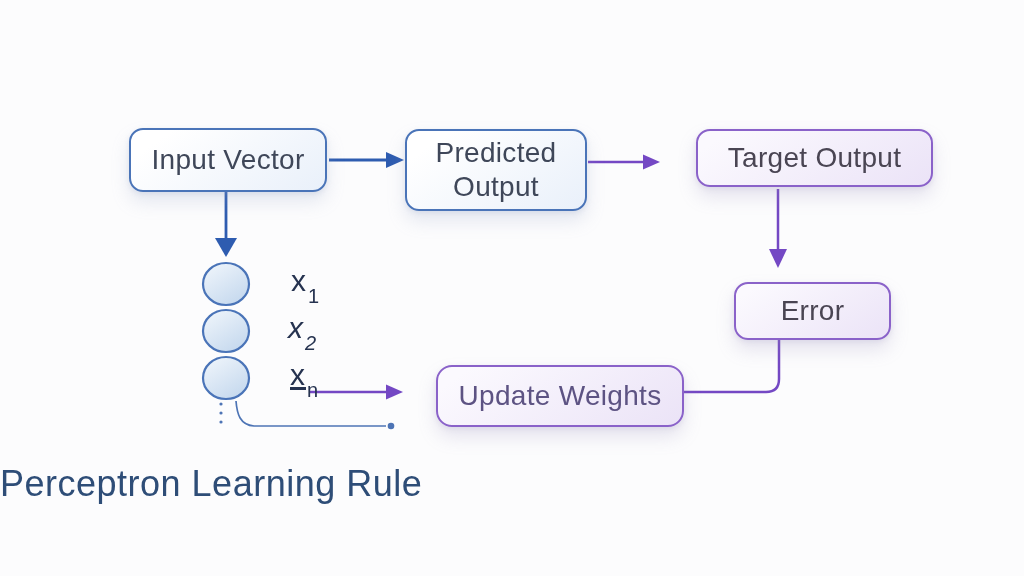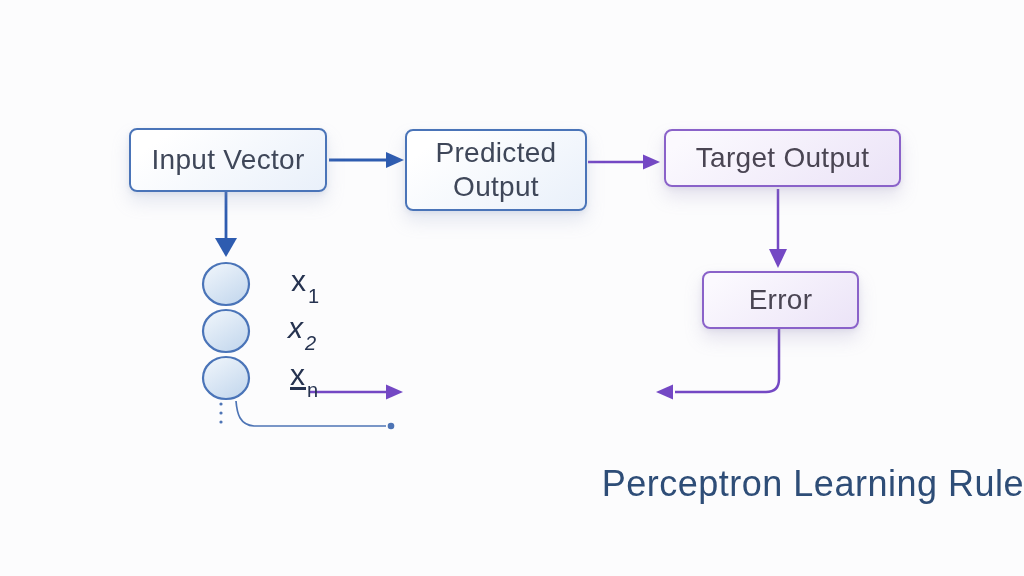--- a/index.html
+++ b/index.html
@@ -5,53 +5,54 @@
   html,body { margin:0; padding:0; background:#ffffff; }
   .stage {
     position:relative; width:1024px; height:576px;
     background:var(--background,#fcfcfd); overflow:hidden;
     font-family:"Liberation Sans", sans-serif;
   }
   svg.overlay { position:absolute; left:0; top:0; width:1024px; height:576px; }
 
   .node {
     position:absolute; display:flex; align-items:center; justify-content:center;
-    text-align:center; border-radius:8px; font-size:28px; letter-spacing:.3px;
+    text-align:center; border-radius:14px; font-size:28px; letter-spacing:.3px;
     line-height:1.2; z-index:2;
   }
   .node.blue {
     border:2px solid var(--blue-box-border,#4a74b8);
     background:linear-gradient(145deg,#ffffff 15%, #e9f0fa 100%);
     color:var(--box-text-dark,#3f4759);
     box-shadow:0 10px 18px rgba(145,160,195,.22), 0 2px 5px rgba(145,160,195,.18);
   }
   .node.purple {
     border:2px solid var(--purple-box-border,#8a62c9);
     background:linear-gradient(145deg,#fbf9fe 10%, #ebe3f7 100%);
     color:var(--purple-box-text,#4a4553);
     box-shadow:0 10px 18px rgba(150,140,185,.22), 0 2px 5px rgba(150,140,185,.16);
+    margin-left:32px;
   }
   #input-vector    { left:129px; top:128px; width:194px; height:60px; }
   #predicted-output{ left:405px; top:129px; width:178px; height:78px;align-items:center; }
   #target-output   { left:664px; top:129px; width:233px; height:54px; }
-  #error-box       { left:702px; top:271px; width:153px; height:54px; }
+  #error-box       { left:702px; top:282px; width:153px; height:54px; }
   #update-weights  { left:404px; top:365px; width:244px; height:58px;
                      color:var(--update-weights-text,#5d5383); border-radius:16px; }
 
   .x-label {
     position:absolute; color:var(--input-label-color,#263350);
     font-size:30px; z-index:2; letter-spacing:1px;
   }
   .x-label sub { font-size:20px; position:relative; top:5px; left:1px; letter-spacing:0; }
   #xlabel-1 { left:291px; top:264px; }
   #xlabel-2 { left:288px; top:311px;font-style:italic; }
   #xlabel-n { left:290px; top:358px;text-decoration:underline; }
 
   .title {
-    position:absolute; left:0; right:0; top:463px; text-align:right;
+    position:absolute; left:0; right:0; top:463px; text-align:left;
     font-size:36px; letter-spacing:.5px; color:var(--title-color,#2e4d77); z-index:2;
   }
 
   
   .s-blue   { stroke:var(--blue-accent,#2e5cb0); stroke-width:2.8; fill:none; }
   .f-blue   { fill:var(--blue-accent,#2e5cb0); stroke:none; }
   .s-purple { stroke:var(--purple-accent,#7448c4); stroke-width:2.5; fill:none; }
   .f-purple { fill:var(--purple-accent,#7448c4); stroke:none; }
   .s-thin   { stroke:var(--thin-line-blue,#4d74b5); stroke-width:1.7; fill:none; }
   .f-thin   { fill:var(--thin-line-blue,#4d74b5); stroke:none; }
@@ -109,20 +110,23 @@
   </div>
 
   <div class="node purple" id="target-output">
     <span>Target Output</span>
   </div>
 
   <div class="node purple" id="error-box">
     <span>Error</span>
   </div>
 
+  <div class="node purple" id="update-weights">
+    <span>Update Weights</span>
+  </div>
 
   <div class="x-label" id="xlabel-1">
     <span>x</span><sub>1</sub>
   </div>
   <div class="x-label" id="xlabel-2">
     <span>x</span><sub>2</sub>
   </div>
   <div class="x-label" id="xlabel-n">
     <span>x</span><sub>n</sub>
   </div>

